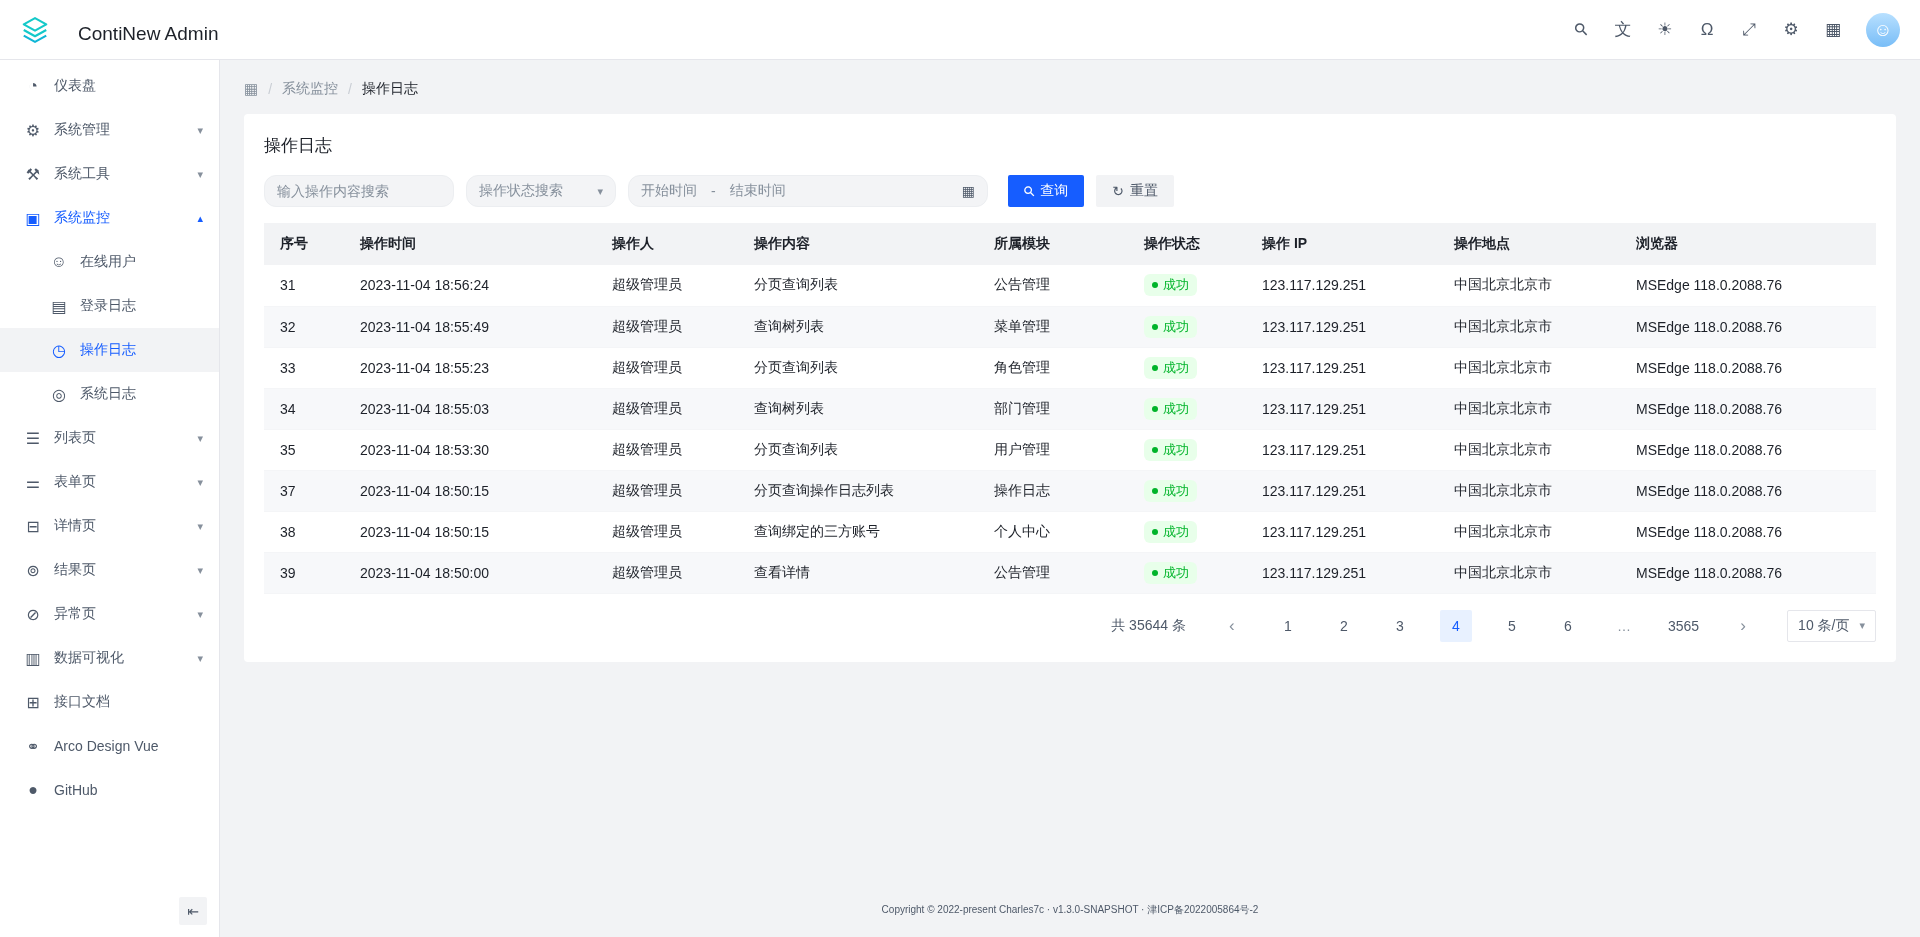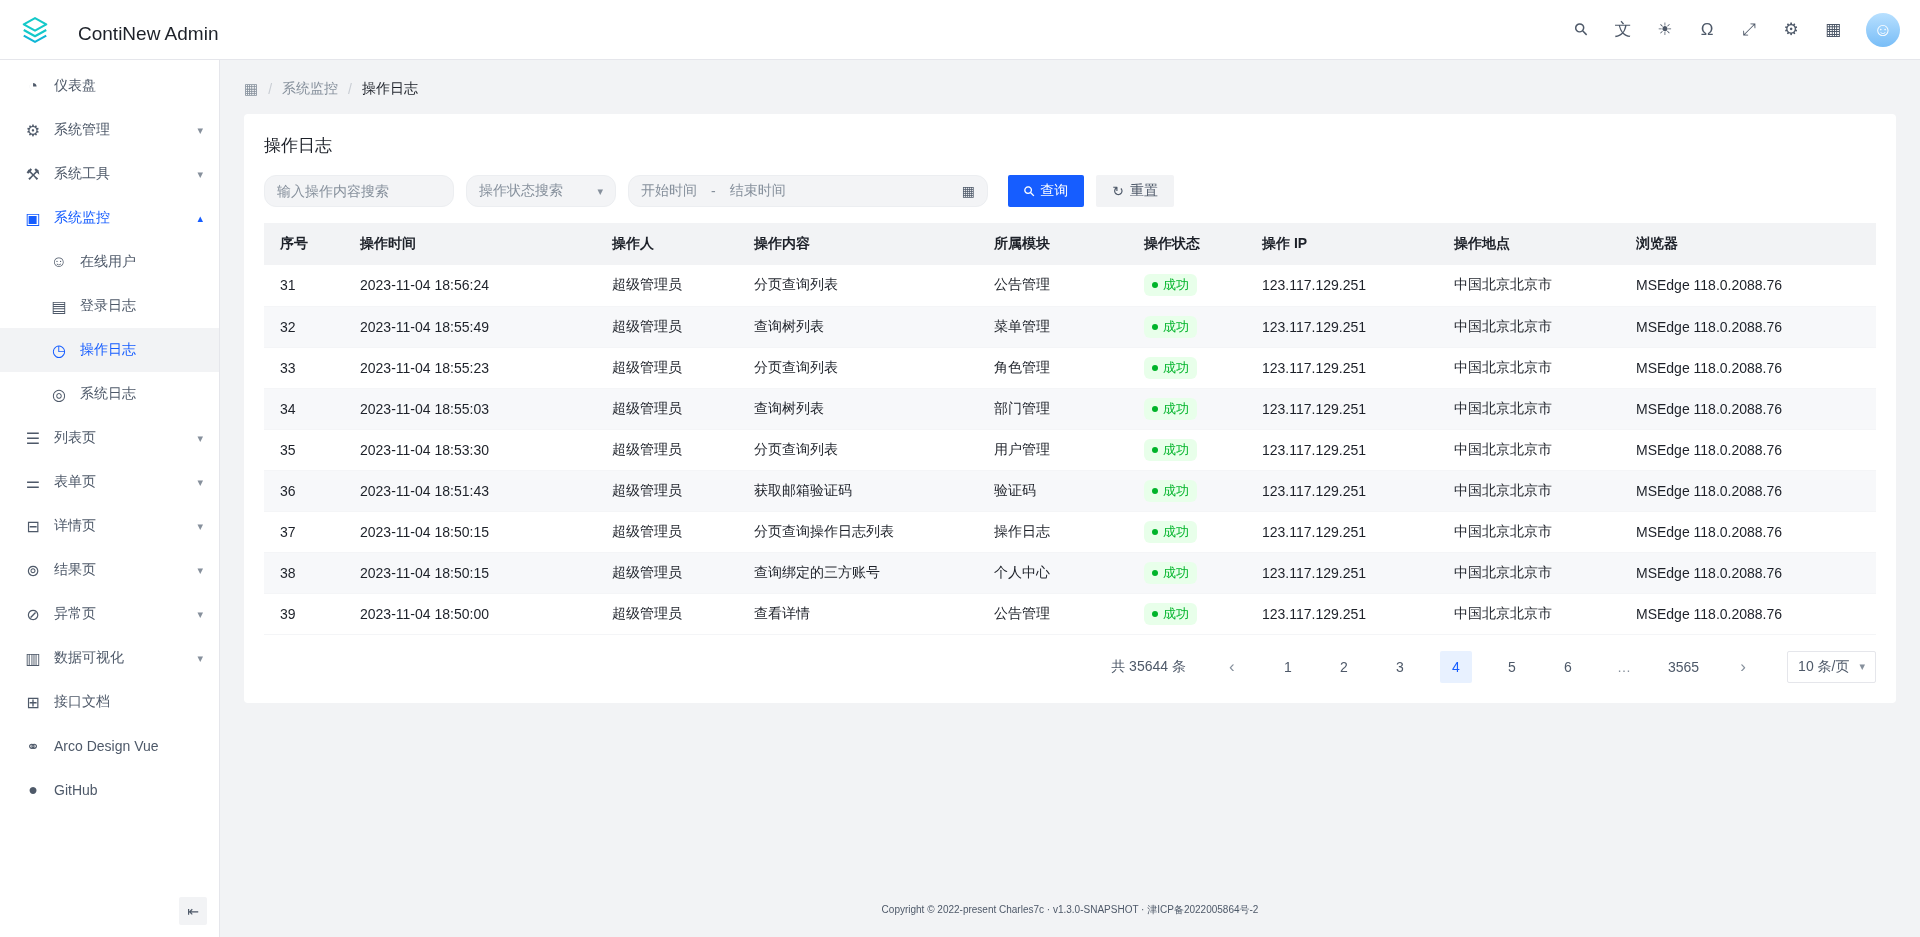--- a/index.html
+++ b/index.html
@@ -301,31 +301,20 @@
               <td data-name="cell-ip">123.117.129.251</td>
               <td data-name="cell-location">中国北京北京市</td>
               <td data-name="cell-browser">MSEdge 118.0.2088.76</td>
             </tr>
             <tr data-name="table-row">
               <td data-name="cell-index">35</td>
               <td data-name="cell-time">2023-11-04 18:53:30</td>
               <td data-name="cell-operator">超级管理员</td>
               <td data-name="cell-content">分页查询列表</td>
               <td data-name="cell-module">用户管理</td>
-              <td data-name="cell-status"><span class="badge" data-name="status-badge">成功</span></td>
-              <td data-name="cell-ip">123.117.129.251</td>
-              <td data-name="cell-location">中国北京北京市</td>
-              <td data-name="cell-browser">MSEdge 118.0.2088.76</td>
-            </tr>
-            <tr data-name="table-row">
-              <td data-name="cell-index">36</td>
-              <td data-name="cell-time">2023-11-04 18:51:43</td>
-              <td data-name="cell-operator">超级管理员</td>
-              <td data-name="cell-content">获取邮箱验证码</td>
-              <td data-name="cell-module">验证码</td>
               <td data-name="cell-status"><span class="badge" data-name="status-badge">成功</span></td>
               <td data-name="cell-ip">123.117.129.251</td>
               <td data-name="cell-location">中国北京北京市</td>
               <td data-name="cell-browser">MSEdge 118.0.2088.76</td>
             </tr>
             <tr data-name="table-row">
               <td data-name="cell-index">37</td>
               <td data-name="cell-time">2023-11-04 18:50:15</td>
               <td data-name="cell-operator">超级管理员</td>
               <td data-name="cell-content">分页查询操作日志列表</td>

